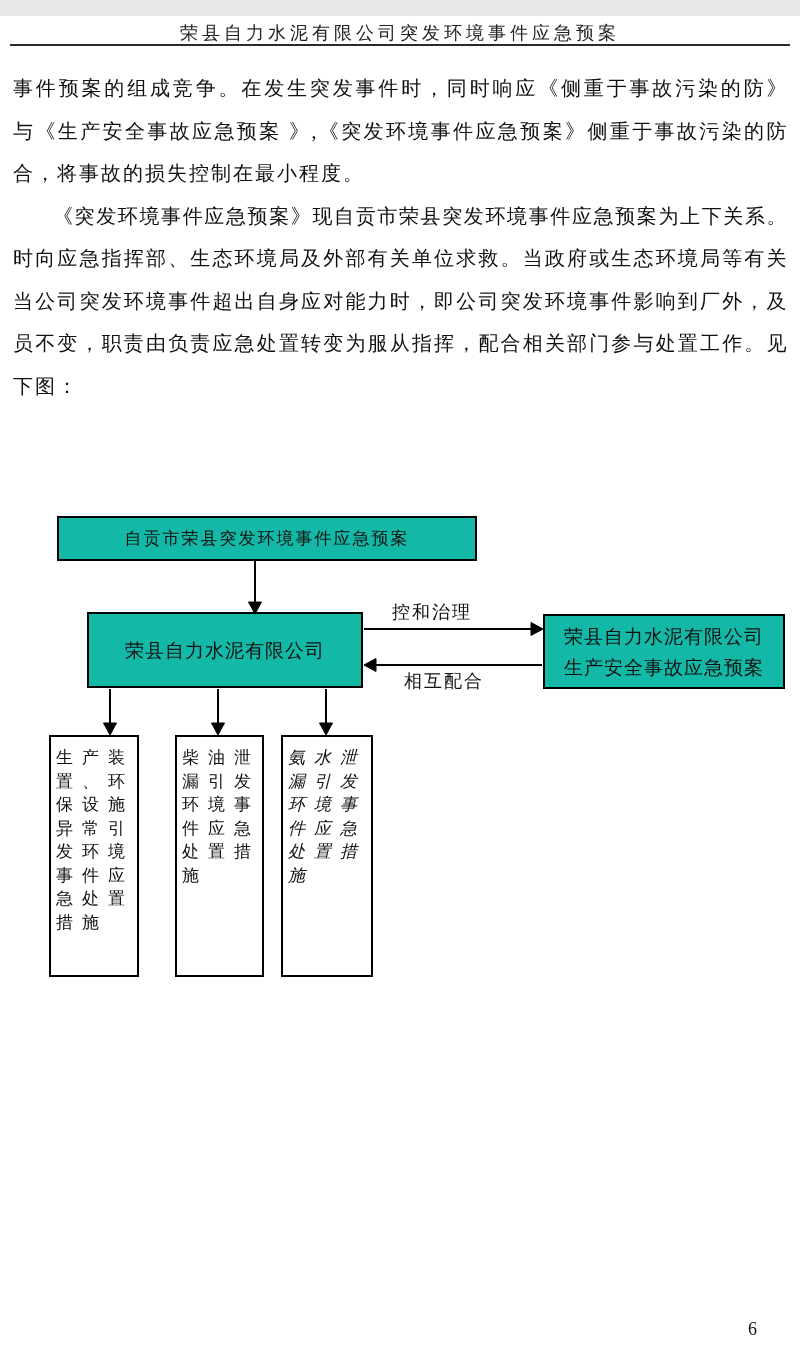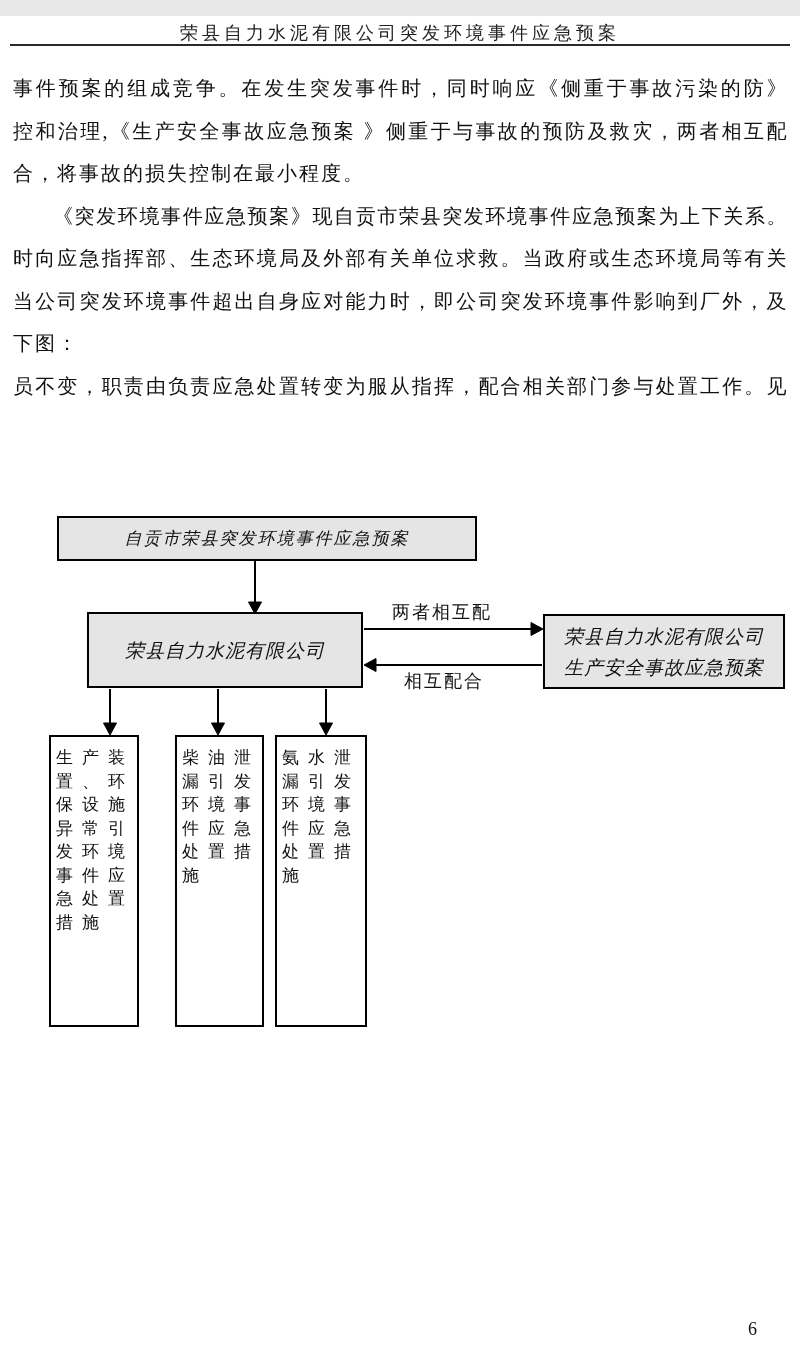--- a/index.html
+++ b/index.html
@@ -53,27 +53,26 @@
   .bline.indent { text-indent: 40px; }
   
   .chart-svg {
     position: absolute;
     top: 0; left: 0;
     pointer-events: none;
   }
   .fc-box {
     position: absolute;
     border: 2px solid #000;
-    background: #e5e5e5;
+    background: #14b8a6;
     display: flex;
     flex-direction: column;
     align-items: center;
     justify-content: center;
     text-align: center;
-    font-style: italic;
   }
   .fc-top-box {
     left: 57px; top: 500px;
     width: 420px; height: 45px;
     font-size: 17px;
     letter-spacing: 2px;
   }
   .fc-mid-box {
     left: 87px; top: 596px;
     width: 276px; height: 76px;
@@ -84,33 +83,33 @@
   .fc-right-box {
     left: 543px; top: 598px;
     width: 242px; height: 75px;
     font-size: 19px;
     letter-spacing: 1px;
     line-height: 31px;
   }
   .fc-tall-box {
     position: absolute;
     top: 719px;
-    height: 292px;
+    height: 242px;
     border: 2px solid #000;
     background: #fff;
     font-size: 17px;
     line-height: 23.5px;
     letter-spacing: 9px;
     word-break: break-all;
     padding: 9px 0 0 5px;
     text-align: left;
   }
   .fc-tall-1 { left: 49px;  width: 90px; }
   .fc-tall-2 { left: 175px; width: 89px; }
-  .fc-tall-3 { left: 275px; width: 92px; }
+  .fc-tall-3 { left: 281px; width: 92px; font-style: italic; }
   .fc-link-label {
     position: absolute;
     font-size: 18px;
     letter-spacing: 2px;
     white-space: nowrap;
   }
   .fc-label-top    { left: 392px; top: 584px; }
   .fc-label-bottom { left: 404px; top: 653px; text-align: right; }
   
   .page-number {
@@ -122,27 +121,27 @@
 </head>
 <body>
 
 <div class="page">
 
   <div class="header-title">荣县自力水泥有限公司突发环境事件应急预案</div>
   <div class="header-rule"></div>
 
   <div class="body-text">
     <div class="bline">事件预案的组成竞争。在发生突发事件时，同时响应《侧重于事故污染的防》</div>
-    <div class="bline">控和治理,《生产安全事故应急预案 》侧重于与事故的预防及救灾，两者相互配</div>
+    <div class="bline">与《生产安全事故应急预案 》,《突发环境事件应急预案》侧重于事故污染的防</div>
     <div class="bline end">合，将事故的损失控制在最小程度。</div>
     <div class="bline indent">《突发环境事件应急预案》现自贡市荣县突发环境事件应急预案为上下关系。</div>
     <div class="bline">时向应急指挥部、生态环境局及外部有关单位求救。当政府或生态环境局等有关</div>
     <div class="bline">当公司突发环境事件超出自身应对能力时，即公司突发环境事件影响到厂外，及</div>
+    <div class="bline">员不变，职责由负责应急处置转变为服从指挥，配合相关部门参与处置工作。见</div>
     <div class="bline end">下图：</div>
-    <div class="bline">员不变，职责由负责应急处置转变为服从指挥，配合相关部门参与处置工作。见</div>
   </div>
 
   <svg class="chart-svg" width="800" height="1000" viewBox="0 0 800 1000">
     <g stroke="#000" stroke-width="2" fill="#000">
 
       <g>
         <line x1="255" y1="545" x2="255" y2="588"></line>
         <polygon points="255,598 248.5,586 261.5,586" stroke-width="1"></polygon>
       </g>
 
@@ -177,21 +176,21 @@
 
   <div class="fc-box fc-mid-box">
     <span>荣县自力水泥有限公司</span>
   </div>
 
   <div class="fc-box fc-right-box">
     <span>荣县自力水泥有限公司</span>
     <span>生产安全事故应急预案</span>
   </div>
 
-  <div class="fc-link-label fc-label-top">两者相互配</div>
+  <div class="fc-link-label fc-label-top">控和治理</div>
   <div class="fc-link-label fc-label-bottom">相互配合</div>
 
   <div class="fc-tall-box fc-tall-1">生产装置、环保设施异常引发环境事件应急处置措施</div>
   <div class="fc-tall-box fc-tall-2">柴油泄漏引发环境事件应急处置措施</div>
   <div class="fc-tall-box fc-tall-3">氨水泄漏引发环境事件应急处置措施</div>
 
   <div class="page-number">6</div>
 
 </div>
 

